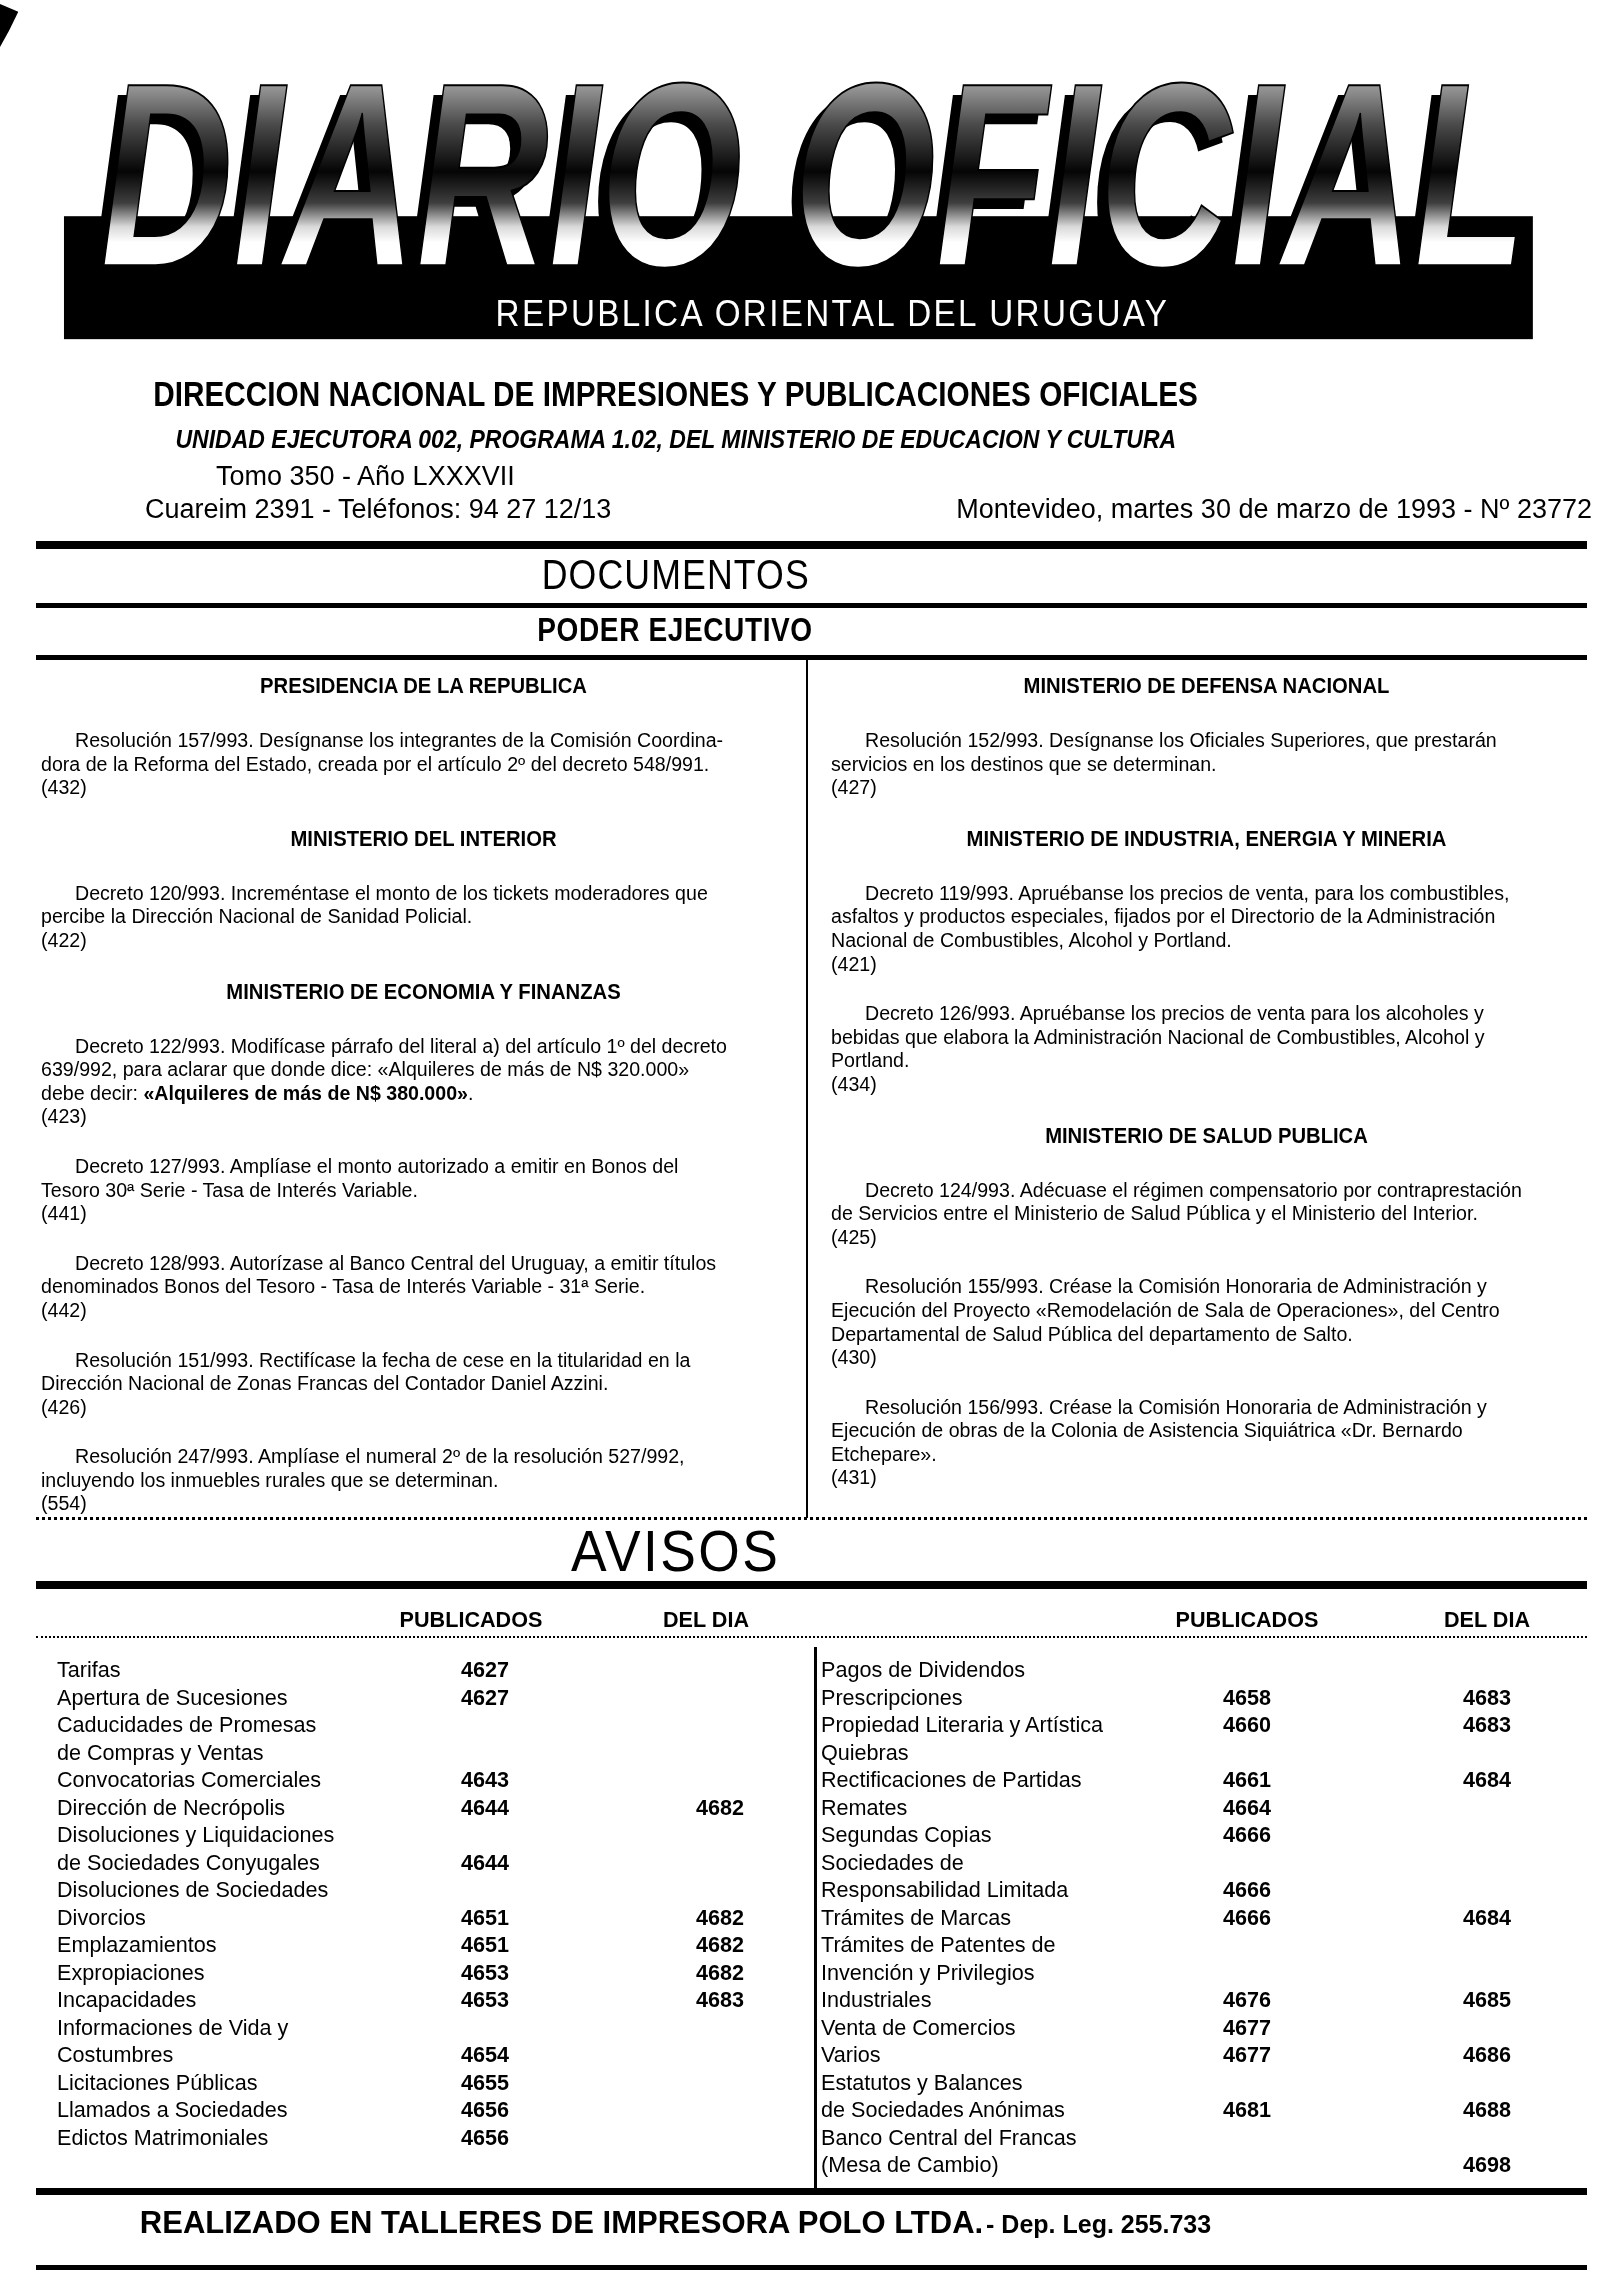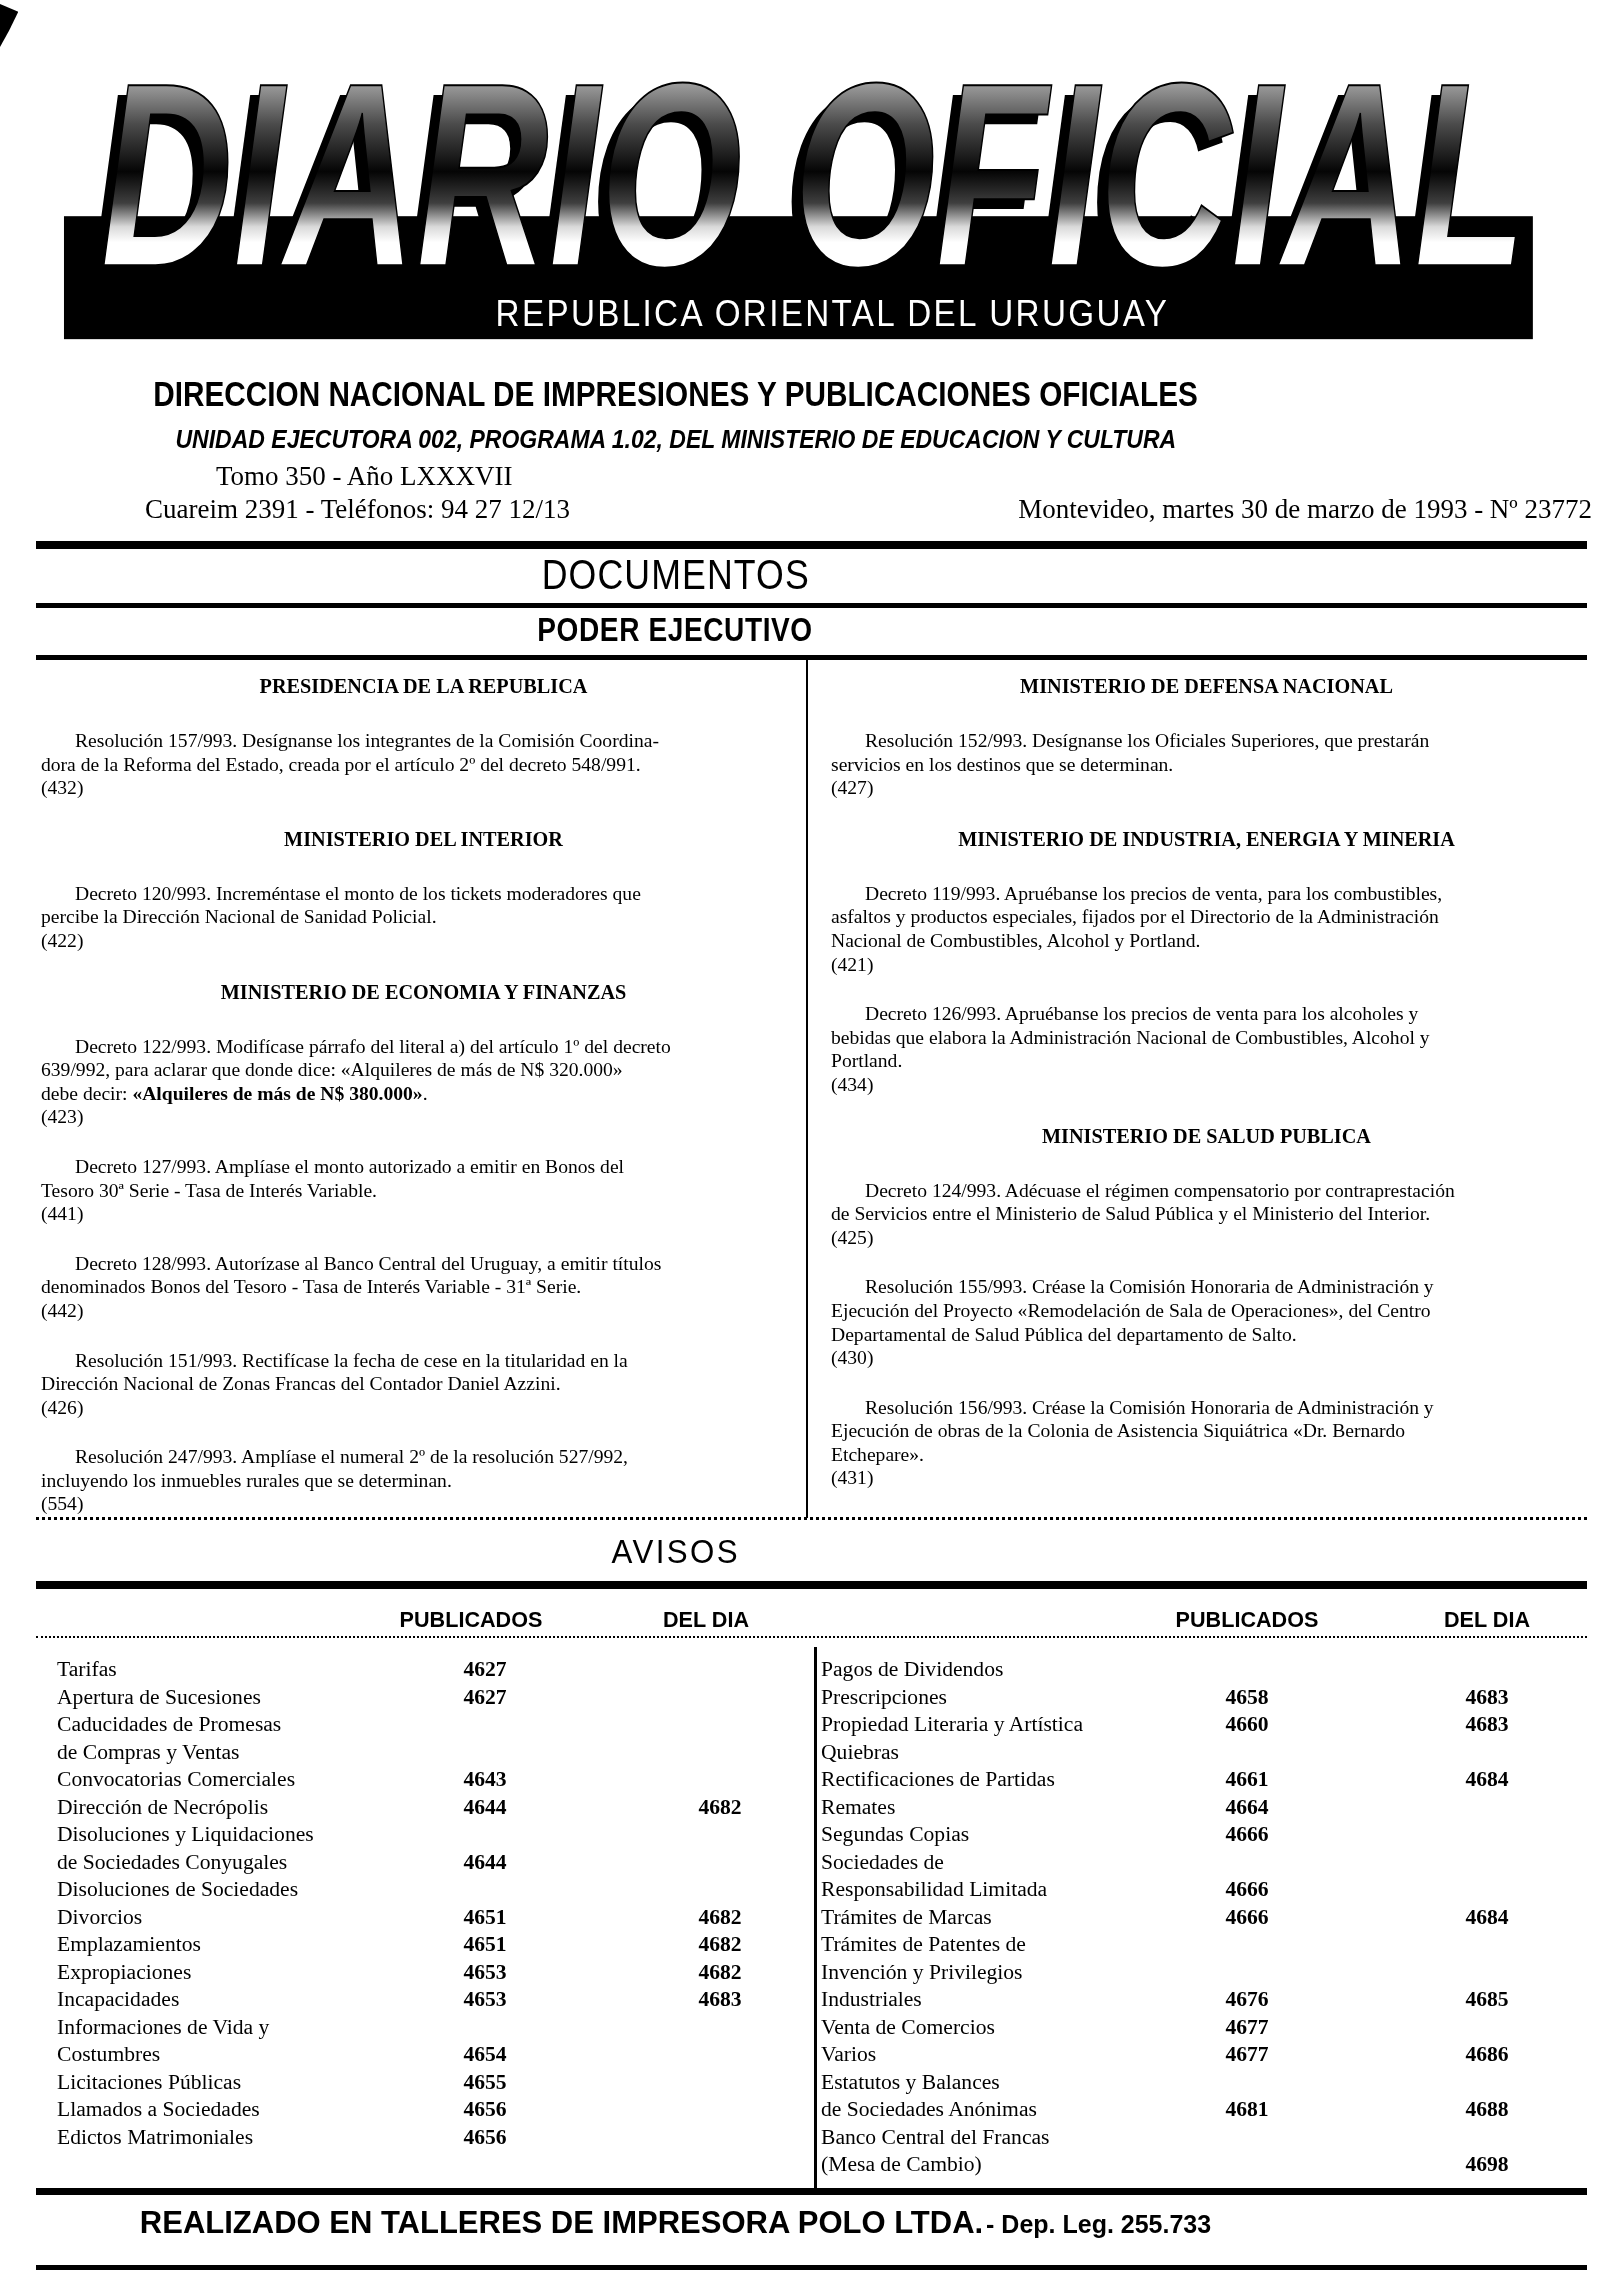--- a/index.html
+++ b/index.html
@@ -3,21 +3,21 @@
 <meta charset="utf-8">
 <style>
   html,body{margin:0;padding:0;}
   body{
     position:relative;
     width:1623px;height:2295px;
     background:#ffffff;color:#000;
     font-family:"Liberation Sans",sans-serif;
     overflow:hidden;
   }
-  .abs{position:absolute;font-family:Liberation Serif, serif;}
+  .abs{position:absolute;}
   .ctr{position:absolute;left:0;width:1351px;text-align:center;white-space:nowrap;}
   .cond{display:inline-block;transform:scaleX(0.85);transform-origin:center;}
   .cond92{display:inline-block;transform:scaleX(0.92);transform-origin:center;}
   .rule{position:absolute;left:36px;width:1551px;background:#000;}
   .dotline{position:absolute;left:36px;width:1551px;height:0;border-top:3.3px dotted #000;}
   .dashline{position:absolute;left:36px;width:1551px;height:0;border-top:2px dotted #000;}
   .vrule{position:absolute;background:#000;}
 
   
   #corner-mark{position:absolute;left:0;top:3.9px;width:18.3px;height:43px;background:#000;
@@ -40,21 +40,21 @@
   #doc-left{left:41px;top:673px;width:765px;}
   #doc-right{left:831px;top:673px;width:751px;}
 
   .doc-h{font-size:22px;font-weight:700;text-align:center;margin:0 0 30px 0;
     transform:scaleX(0.92);transform-origin:center;white-space:nowrap;}
   .doc-item{font-size:19.6px;line-height:23.6px;margin:0;text-indent:34px;white-space:pre-line;}
   .doc-ref{font-size:19.6px;line-height:23.6px;margin:0 0 26px 0;}
   .b{font-weight:700;}
 
   #dotted-sep{top:1517px;}
-  #avisos-title{top:1526px;font-size:34px;line-height:50px;letter-spacing:2.6px;}
+  #avisos-title{top:1526px;font-size:58px;line-height:50px;letter-spacing:2.6px;}
   #rule-d{top:1581px;height:7.9px;}
   .av-head{position:absolute;top:1607px;width:236px;text-align:center;
     font-size:21.6px;font-weight:700;white-space:nowrap;}
   #av-head-pub-left{left:353px;}
   #av-head-dia-left{left:588px;}
   #av-head-pub-right{left:1129px;}
   #av-head-dia-right{left:1369px;}
   #dashed-sep{top:1636px;}
 
   #av-divider{left:814px;top:1647px;width:2.6px;height:541px;}

